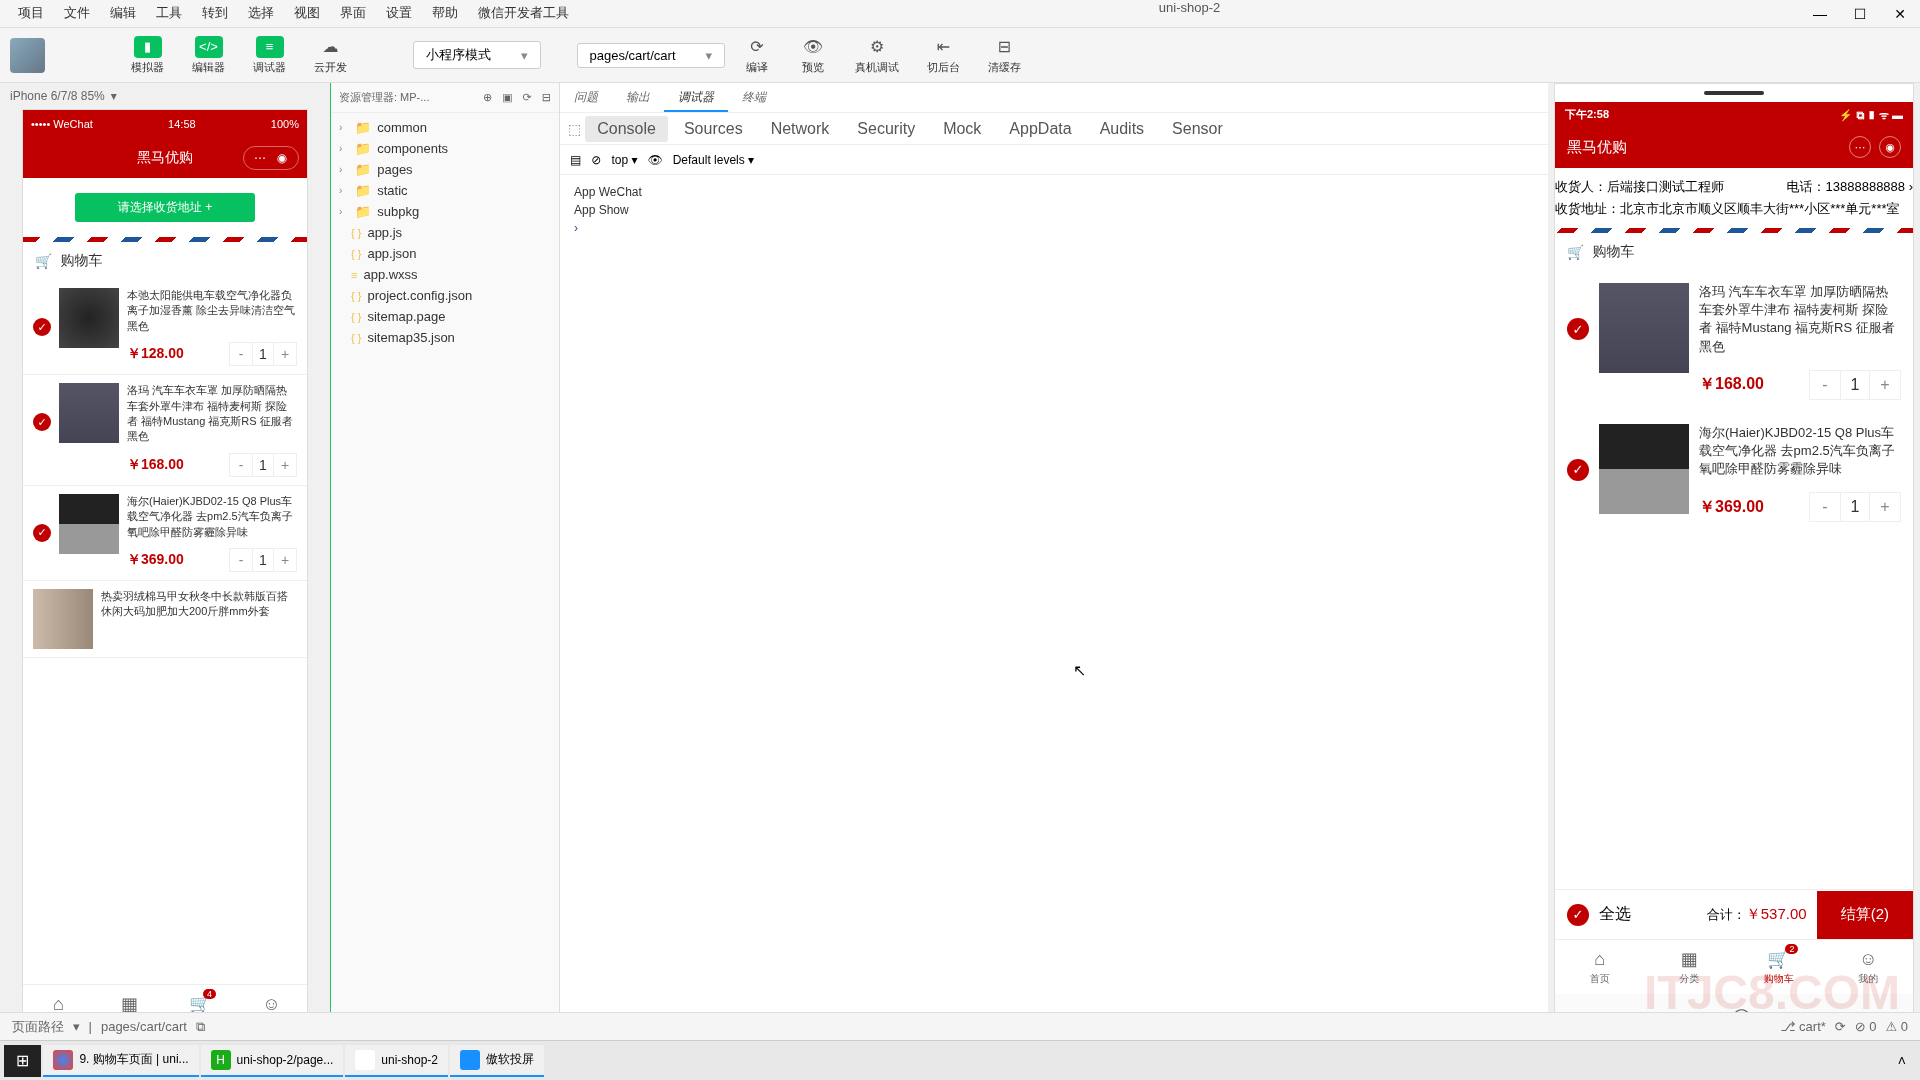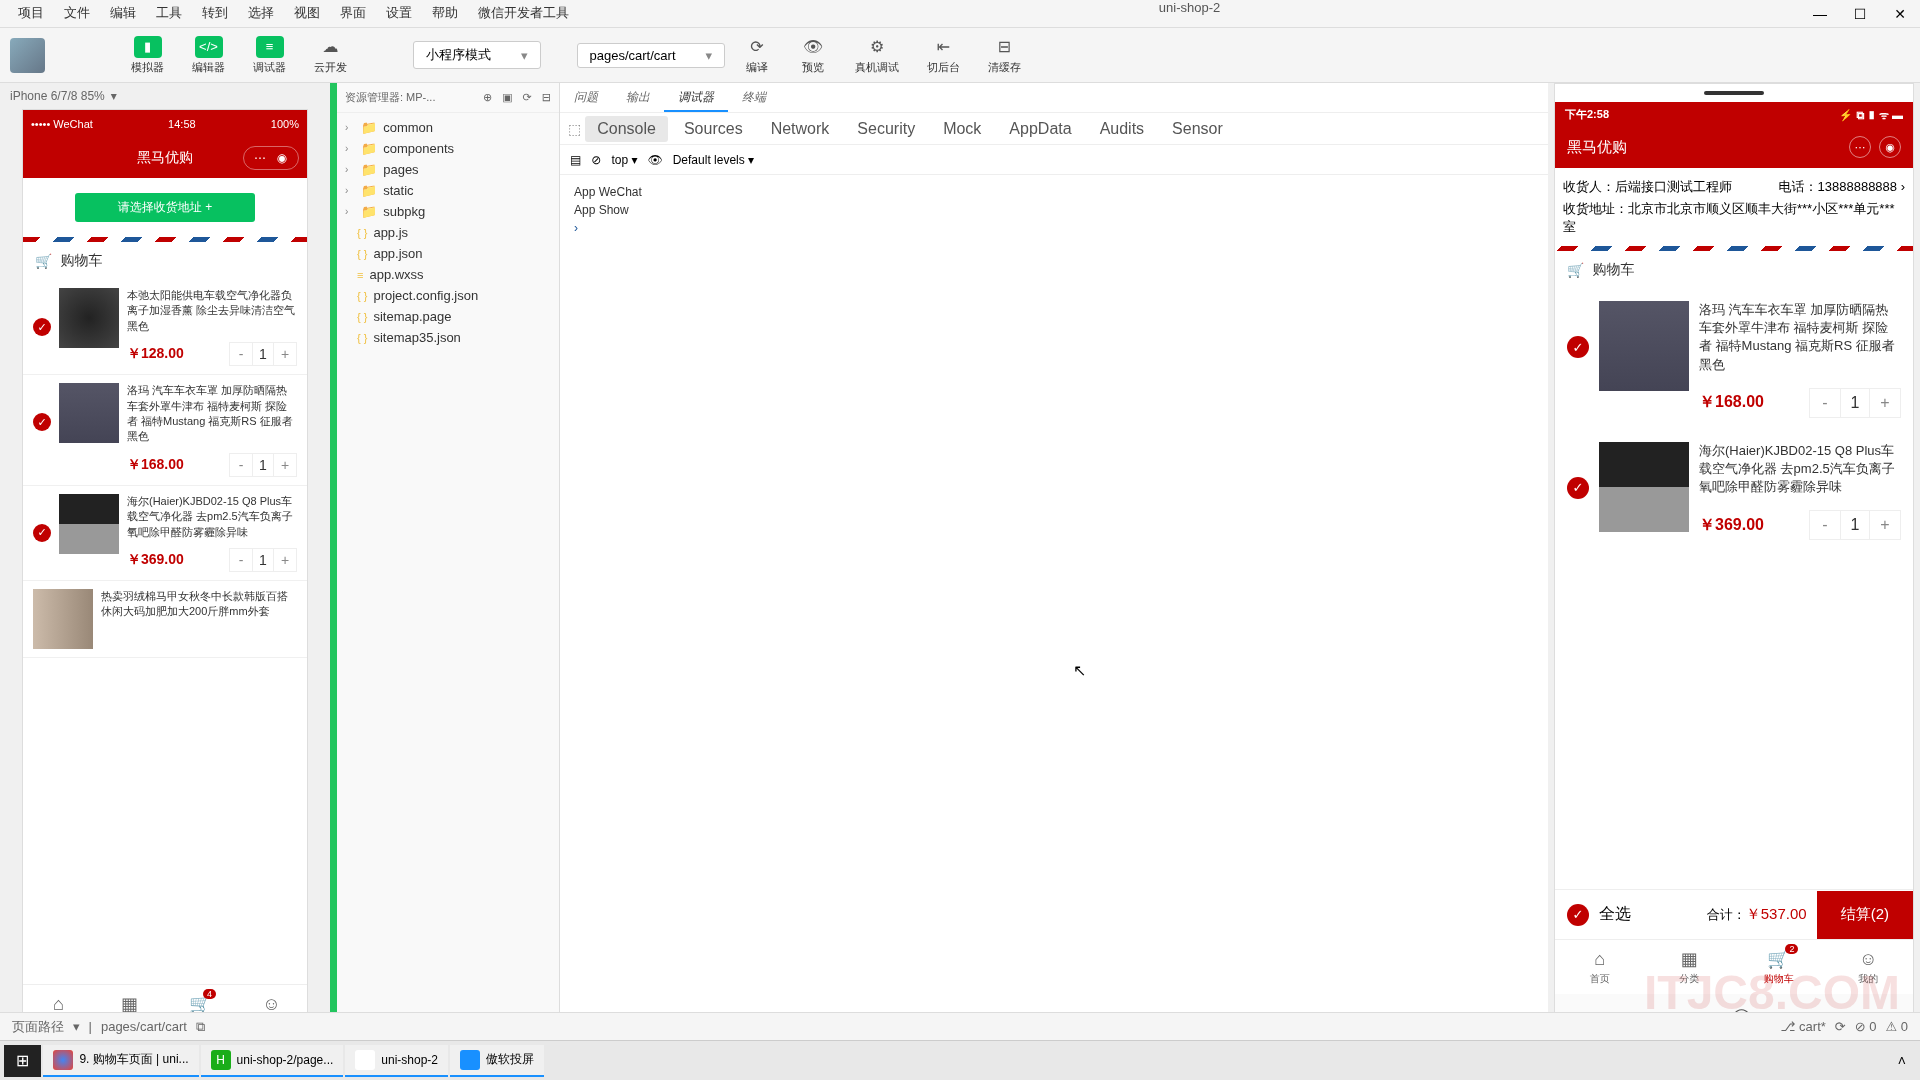--- a/index.html
+++ b/index.html
@@ -49,21 +49,21 @@
 .ci-qty { display: flex; align-items: center; border: 1px solid #eee; }
 .ci-qty span { width: 22px; height: 22px; display: flex; align-items: center; justify-content: center; font-size: 14px; color: #888; }
 .ci-qty .num { color: #333; border-left: 1px solid #eee; border-right: 1px solid #eee; }
 .sim-tabbar { position: absolute; bottom: 0; left: 0; right: 0; height: 55px; background: #fff; border-top: 1px solid #eee; display: flex; }
 .tab-sm { flex: 1; display: flex; flex-direction: column; align-items: center; justify-content: center; font-size: 10px; color: #666; position: relative; }
 .tab-sm.active { color: #c00000; }
 .tab-icon-sm { font-size: 18px; margin-bottom: 2px; }
 .tab-badge-sm { position: absolute; top: 4px; right: 28%; background: #c00000; color: white; border-radius: 8px; font-size: 9px; padding: 0 4px; }
 
 
-.tree-panel { width: 230px; background: #f9f9f9; border-left: 7px solid #22c55e; border-right: 1px solid #ddd; }
+.tree-panel { width: 230px; background: #f9f9f9; border-left: 1px solid #22c55e; border-right: 1px solid #ddd; }
 .tree-header { height: 30px; display: flex; align-items: center; padding: 0 8px; font-size: 11px; color: #666; gap: 6px; border-bottom: 1px solid #eee; }
 .tree-header .th-icons { margin-left: auto; display: flex; gap: 10px; }
 .tree-header .th-icons span { cursor: pointer; }
 .tree { padding: 4px 0; }
 .tree-item { display: flex; align-items: center; padding: 3px 8px; font-size: 13px; color: #333; gap: 6px; cursor: pointer; }
 .tree-item .caret { width: 10px; color: #888; font-size: 10px; }
 .folder-icon { color: #d9a23a; }
 .file-icon { color: #f0c040; font-size: 11px; }
 .indent1 { padding-left: 20px; }
 
@@ -81,21 +81,21 @@
 .console-out div { padding: 2px 0; }
 
 
 .preview-panel { width: 360px; background: #fff; margin: 0 6px; border: 1px solid #ddd; display: flex; flex-direction: column; position: relative; }
 .android-notch { height: 18px; display: flex; justify-content: center; align-items: center; }
 .android-notch .notch { width: 60px; height: 4px; background: #333; border-radius: 3px; }
 .android-status { background: #c00000; color: white; height: 24px; display: flex; align-items: center; justify-content: space-between; padding: 0 10px; font-size: 11px; font-weight: bold; }
 .android-nav { background: #c00000; color: white; height: 42px; display: flex; align-items: center; padding: 0 12px; font-size: 15px; }
 .android-nav .right-icons { margin-left: auto; display: flex; gap: 8px; }
 .android-nav .right-icons span { width: 22px; height: 22px; border: 1px solid rgba(255,255,255,0.5); border-radius: 12px; display: flex; align-items: center; justify-content: center; font-size: 11px; }
-.address-info { background: #fff; padding: 10px 8px; font-size: 13px; }
+.address-info { background: #fff; padding: 10px 0; font-size: 13px; }
 .addr-row { display: flex; align-items: center; justify-content: space-between; margin-bottom: 4px; }
 .cart-item-lg { display: flex; padding: 12px; gap: 10px; background: #fff; }
 .cil-check { width: 22px; height: 22px; border-radius: 50%; background: #c00000; color: white; display: flex; align-items: center; justify-content: center; font-size: 13px; margin-top: 35px; flex-shrink: 0; }
 .cil-img { width: 90px; height: 90px; flex-shrink: 0; }
 .cil-img.cover { background: linear-gradient(#556,#445); }
 .cil-img.purifier { background: linear-gradient(#222 50%,#999 50%); }
 .cil-info { flex: 1; font-size: 13px; }
 .cil-title { line-height: 1.4; color: #333; }
 .cil-bottom { display: flex; justify-content: space-between; align-items: center; margin-top: 14px; }
 .cil-price { color: #c00000; font-size: 16px; font-weight: bold; }

